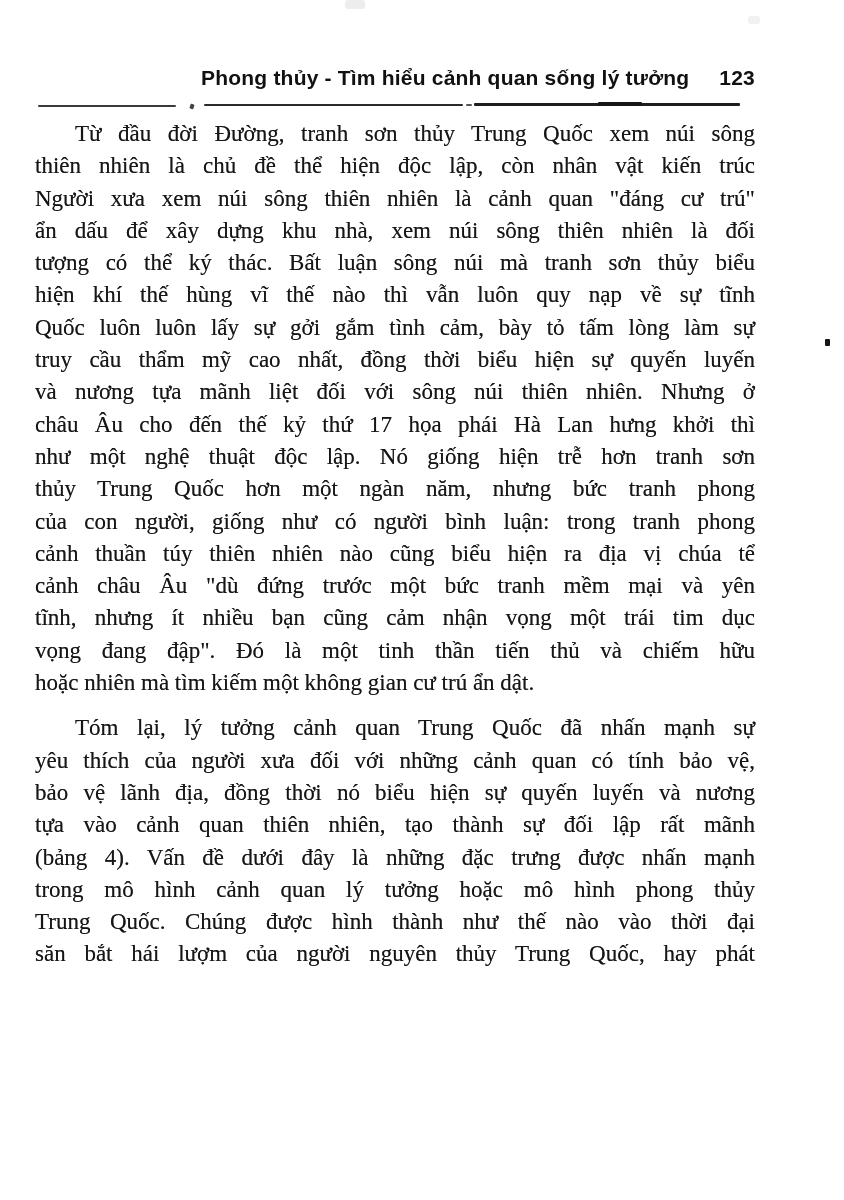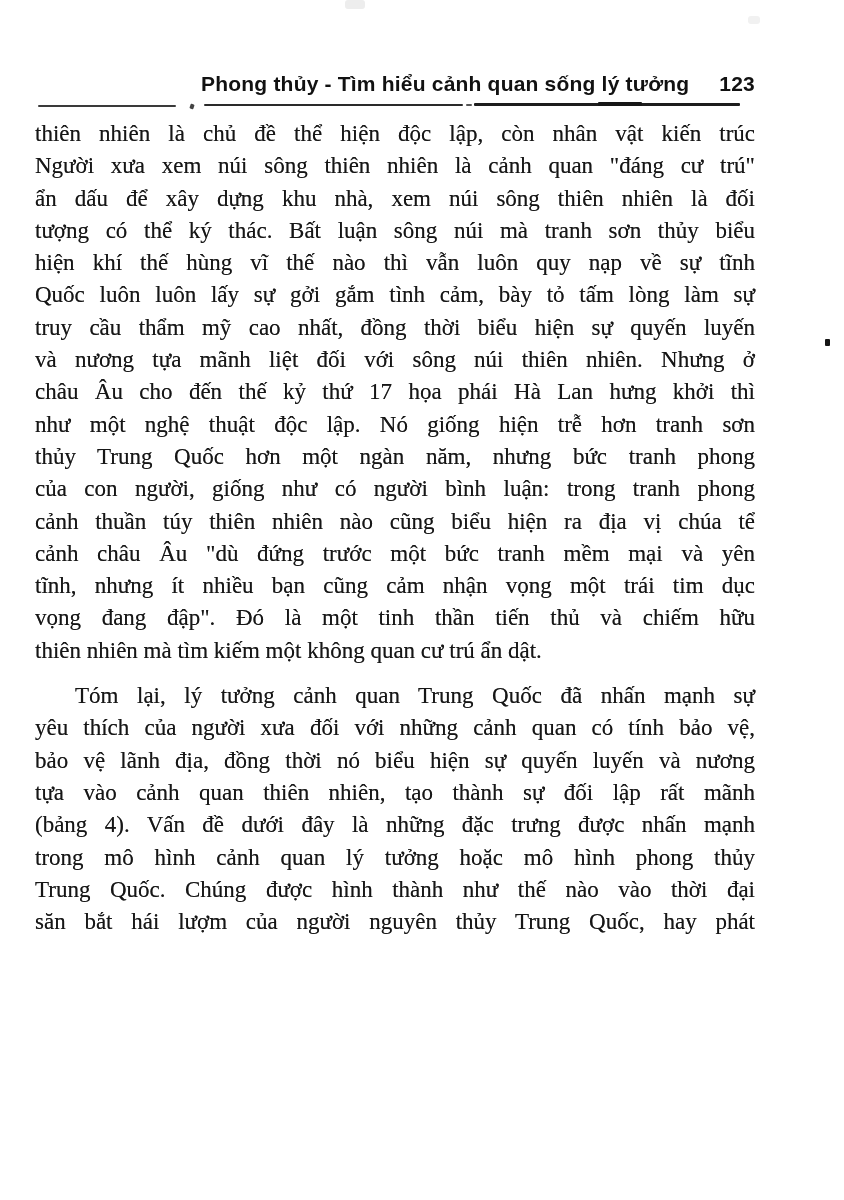--- a/index.html
+++ b/index.html
@@ -10,21 +10,21 @@
     background: #ffffff;
     overflow: hidden;
     font-family: "Liberation Serif", serif;
     color: #161616;
   }
   
   .running-header {
     position: absolute;
     left: 35px;
     width: 720px;
-    top: 72px;
+    top: 66px;
     text-align: right;
     font-family: "Liberation Sans", sans-serif;
     font-weight: bold;
     font-size: 21px;
     color: #111;
     letter-spacing: 0.2px;
     white-space: nowrap;
   }
   .running-header .pagenum { margin-left: 30px; }
   
@@ -79,37 +79,38 @@
     <div class="rule-seg seg1"></div>
     <div class="rule-seg tick1"></div>
     <div class="rule-seg seg2"></div>
     <div class="rule-seg dash1"></div>
     <div class="rule-seg seg3"></div>
     <div class="rule-seg blob1"></div>
   </div>
 
   <div class="body-text">
       <div class="paragraph">
+        <div class="line first">Từ đầu đời Đường, tranh sơn thủy Trung Quốc xem núi sông</div>
         <div class="line">thiên nhiên là chủ đề thể hiện độc lập, còn nhân vật kiến trúc</div>
         <div class="line">Người xưa xem núi sông thiên nhiên là cảnh quan "đáng cư trú"</div>
         <div class="line">ẩn dấu để xây dựng khu nhà, xem núi sông thiên nhiên là đối</div>
         <div class="line">tượng có thể ký thác. Bất luận sông núi mà tranh sơn thủy biểu</div>
         <div class="line">hiện khí thế hùng vĩ thế nào thì vẫn luôn quy nạp về sự tĩnh</div>
         <div class="line">Quốc luôn luôn lấy sự gởi gắm tình cảm, bày tỏ tấm lòng làm sự</div>
         <div class="line">truy cầu thẩm mỹ cao nhất, đồng thời biểu hiện sự quyến luyến</div>
         <div class="line">và nương tựa mãnh liệt đối với sông núi thiên nhiên. Nhưng ở</div>
         <div class="line">châu Âu cho đến thế kỷ thứ 17 họa phái Hà Lan hưng khởi thì</div>
         <div class="line">như một nghệ thuật độc lập. Nó giống hiện trễ hơn tranh sơn</div>
         <div class="line">thủy Trung Quốc hơn một ngàn năm, nhưng bức tranh phong</div>
         <div class="line">của con người, giống như có người bình luận: trong tranh phong</div>
         <div class="line">cảnh thuần túy thiên nhiên nào cũng biểu hiện ra địa vị chúa tể</div>
         <div class="line">cảnh châu Âu "dù đứng trước một bức tranh mềm mại và yên</div>
         <div class="line">tĩnh, nhưng ít nhiều bạn cũng cảm nhận vọng một trái tim dục</div>
         <div class="line">vọng đang đập". Đó là một tinh thần tiến thủ và chiếm hữu</div>
-        <div class="line lastleft">thiên nhiên mà tìm kiếm một không quan cư trú ẩn dật.</div>
+        <div class="line lastleft">hoặc nhiên mà tìm kiếm một không gian cư trú ẩn dật.</div>
       </div>
       <div class="paragraph">
         <div class="line first">Tóm lại, lý tưởng cảnh quan Trung Quốc đã nhấn mạnh sự</div>
         <div class="line">yêu thích của người xưa đối với những cảnh quan có tính bảo vệ,</div>
         <div class="line">bảo vệ lãnh địa, đồng thời nó biểu hiện sự quyến luyến và nương</div>
         <div class="line">tựa vào cảnh quan thiên nhiên, tạo thành sự đối lập rất mãnh</div>
         <div class="line">(bảng 4). Vấn đề dưới đây là những đặc trưng được nhấn mạnh</div>
         <div class="line">trong mô hình cảnh quan lý tưởng hoặc mô hình phong thủy</div>
         <div class="line">Trung Quốc. Chúng được hình thành như thế nào vào thời đại</div>
         <div class="line">săn bắt hái lượm của người nguyên thủy Trung Quốc, hay phát</div>

